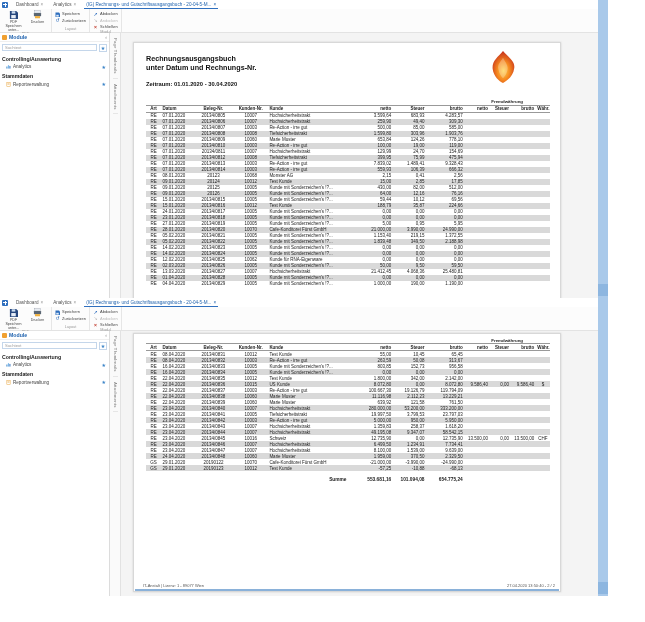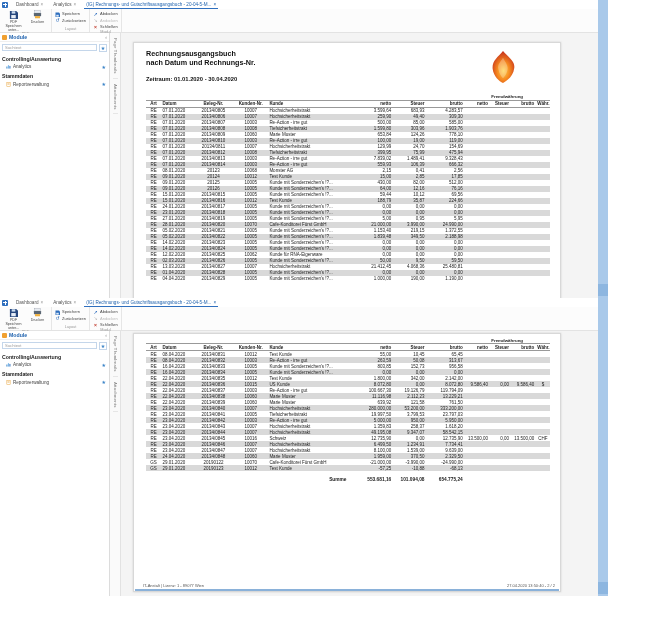--- a/index.html
+++ b/index.html
@@ -49,21 +49,21 @@
   .sitem .star { margin-left:auto; color:#3d85c8; font-size:5px; }
 
   .vstrip { width:11px; background:#fafafa; border-right:1px solid #e2e2e2; display:flex; flex-direction:column; align-items:center; }
   .vtab { writing-mode:vertical-rl; font-size:4.2px; color:#777; padding:5px 0 4px; border-bottom:1px solid #e6e6e6; letter-spacing:.2px; }
 
   .viewer { flex:1; background:#f4f4f4; position:relative; overflow:hidden; }
   .page { position:absolute; background:#fff; border:1px solid #d8d8d8; box-shadow:0 0 2px rgba(0,0,0,.15); width:428px; left:12px; }
   #page1 { top:9px; height:400px; padding:6px 8px 0 12px; }
   #page2 { top:2px; height:259px; padding:3px 8px 0 12px; }
 
-  .r-title { font-size:7.2px; font-weight:bold; color:#111; line-height:1.3; }
+  .r-title { font-size:7.2px; font-weight:bold; color:#111; line-height:1.3; margin-top:5px; }
   .r-zeitraum { font-size:5.8px; font-weight:bold; color:#111; margin-top:8px; }
   .logo { position:absolute; right:42px; top:7px; width:30px; height:34px; }
 
   table.report { border-collapse:collapse; table-layout:fixed; margin-top:12px; width:404px; }
   #page2 table.report { margin-top:0; }
   th,td { font-size:4.5px; padding:0.5px 1.5px; color:#222; height:5.5px; overflow:hidden; white-space:nowrap; }
   thead th.fwlabel { font-size:4.4px; font-weight:bold; text-align:center; border-bottom:1px solid #999; }
   thead tr.cols th { border-top:1px solid #999; border-bottom:1px solid #999; font-weight:bold; }
   tbody tr:nth-child(even) { background:#d9d9d9; }
   .c0{text-align:center} .c1{text-align:left} .c2{text-align:center} .c3{text-align:center}
@@ -196,21 +196,21 @@
       </div>
     </div>
 
     <div class="vstrip">
       <span class="vtab">Page Thumbnails</span>
       <span class="vtab">Attachments</span>
     </div>
 
     <div class="viewer">
       <div class="page" id="page1">
-        <div class="r-title"><span>Rechnungsausgangsbuch</span><br><span>nach Datum und Rechnungs-Nr.</span></div>
+        <div class="r-title"><span>Rechnungsausgangsbuch</span><br><span>unter Datum und Rechnungs-Nr.</span></div>
         <div class="r-zeitraum">Zeitraum: 01.01.2020 - 30.04.2020</div>
         <svg class="logo" viewBox="0 0 32 36">
           <defs>
               <radialGradient id="fg" cx="50%" cy="62%" r="65%">
                 <stop offset="0%" stop-color="#ffd24a"></stop>
                 <stop offset="45%" stop-color="#f5871f"></stop>
                 <stop offset="100%" stop-color="#c0251c"></stop>
               </radialGradient>
             </defs>
           <path d="M16 1 C10 8 4 12 5 20 C6 28 12 33 16 35 C20 33 27 28 28 19 C29 12 22 8 16 1 Z" fill="url(#fg)"></path>

